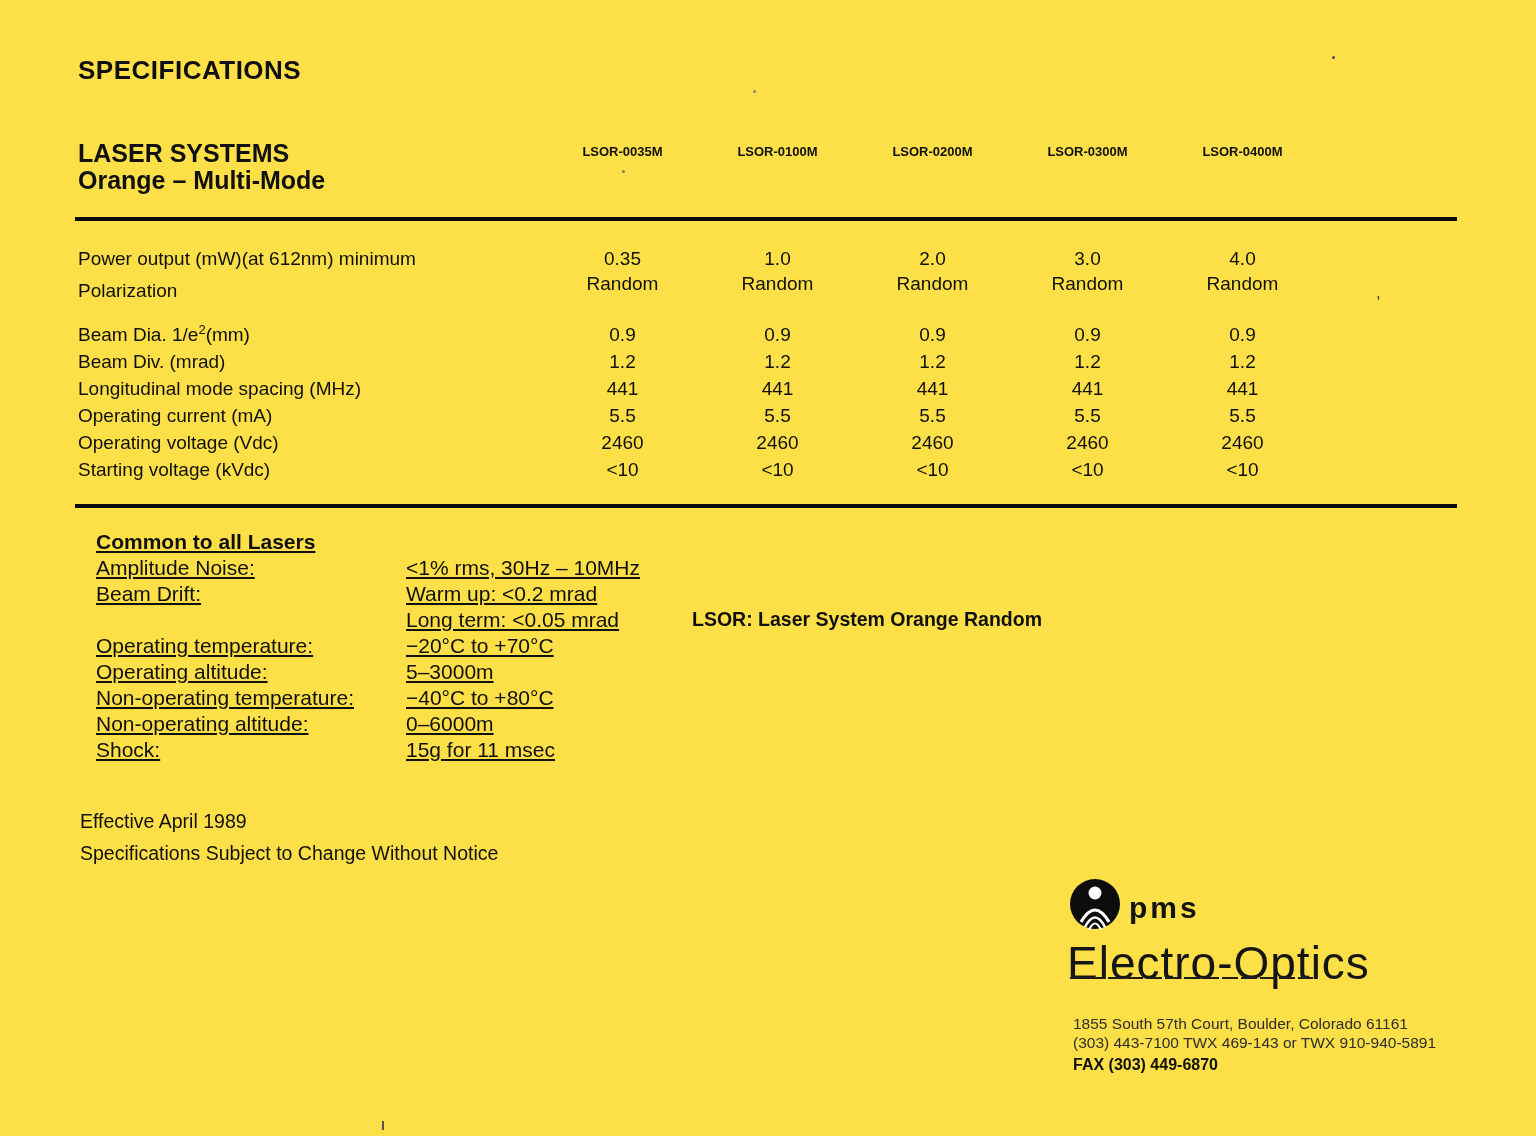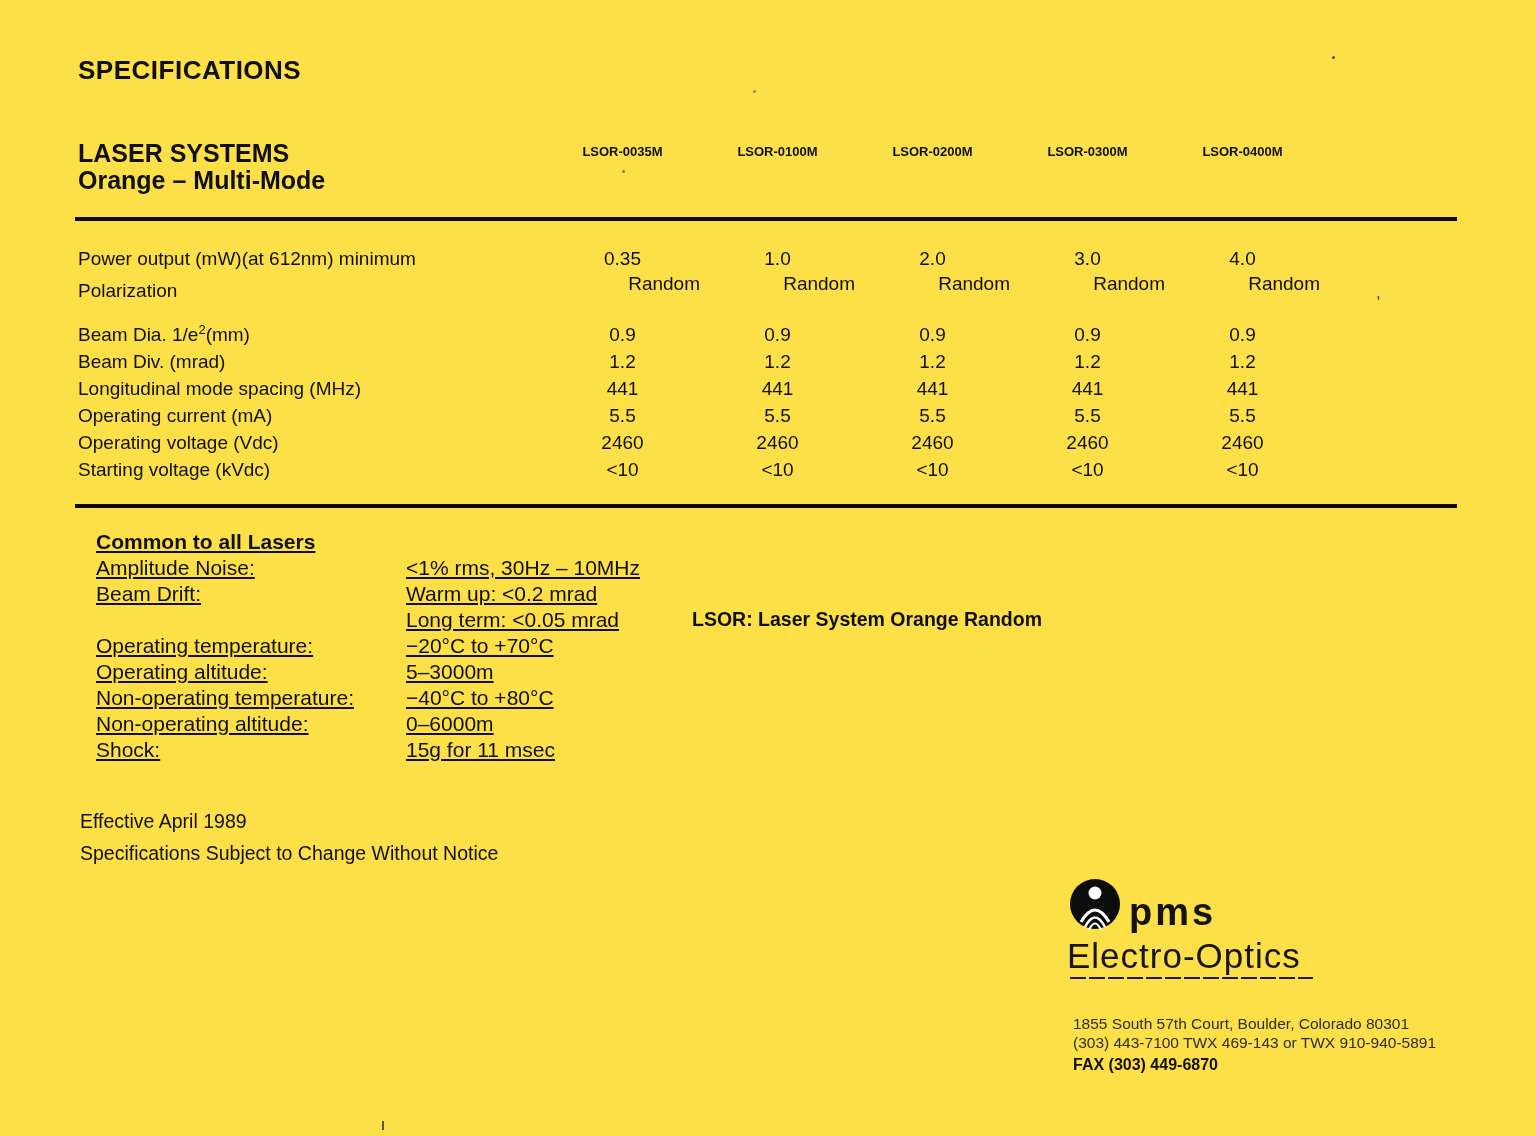--- a/index.html
+++ b/index.html
@@ -14,40 +14,40 @@
   .tbl-head{position:absolute; left:78px; top:140px; display:grid; grid-template-columns:467px repeat(5,155px);}
   .product-cell{font-weight:700; font-size:25px; line-height:27px;}
   .col-head{font-size:13px; font-weight:600; text-align:center; padding-top:4px; white-space:nowrap;}
   .rule{position:absolute; left:75px; width:1382px; height:4px; background:#0b0b0b;}
   .rule-1{top:217px;}
   .rule-2{top:504px;}
   .tbl-body{position:absolute; left:78px; top:248px; font-size:19px;}
   .spec-row{display:grid; grid-template-columns:467px repeat(5,155px); height:27px;}
   .row-power{height:32px;}
   .row-polar{height:30px; margin-bottom:14px;}
-  .row-polar .cell-val{position:relative; top:-7px;text-align:right;}
+  .row-polar .cell-val{position:relative; top:-7px;}
   .cell-label{white-space:nowrap;}
   .cell-val{text-align:center; white-space:nowrap;}
   sup{font-size:13px; line-height:0;}
 
   
   .common{position:absolute; left:96px; top:529px; font-size:21px;text-decoration:underline;}
   .common-heading{font-weight:700; line-height:26px;}
   .common-line{display:grid; grid-template-columns:310px auto; line-height:26px;}
   .common-line .val{white-space:nowrap;}
   .lsor-note{position:absolute; left:692px; top:608px; font-weight:700; font-size:19.5px; white-space:nowrap;}
 
   .foot-note{position:absolute; left:80px; font-size:19.5px; white-space:nowrap;}
   .foot-note.effective{top:810px;}
   .foot-note.notice{top:842px;}
 
   
   .logo-mark{position:absolute; left:1068px; top:878px;}
-  .brand-name{position:absolute; left:1129px; top:891px; font-size:38px; font-weight:700; letter-spacing:3px; color:#131313;}
-  .brand-division{position:absolute; left:1067px; top:936px; font-size:35px; font-weight:400; letter-spacing:1px; color:#161616;}
+  .brand-name{position:absolute; left:1129px; top:891px; font-size:30px; font-weight:700; letter-spacing:3px; color:#131313;}
+  .brand-division{position:absolute; left:1067px; top:936px; font-size:46px; font-weight:400; letter-spacing:1px; color:#161616;}
   .division-underline{position:absolute; left:1070px; top:977px; width:243px; height:2px;
     background:repeating-linear-gradient(90deg,#1c1c1c 0 16px,transparent 16px 19px);}
   .address{position:absolute; left:1073px; top:1014px; font-size:15.5px; line-height:19px; color:#2d2d2d; white-space:nowrap;}
   .fax{position:absolute; left:1073px; top:1056px; font-size:16px; font-weight:700; color:#111; white-space:nowrap;}
 
   
   .speck{position:absolute; background:#4a4a4a; border-radius:50%; width:3px; height:3px;}
   .speck.s1{left:1332px; top:56px;}
   .speck.s2{left:622px; top:170px; background:#777;}
   .speck.s3{left:753px; top:90px; background:#888;}
@@ -199,21 +199,21 @@
       <circle cx="27" cy="15" r="6.5" fill="#fefefe"></circle>
       <path d="M13 44 Q27 20 41 44" fill="none" stroke="#fefefe" stroke-width="3.2"></path>
       <path d="M17 49 Q27 30 37 49" fill="none" stroke="#fefefe" stroke-width="2.6"></path>
       <path d="M21 52 Q27 39 33 52" fill="none" stroke="#fefefe" stroke-width="2.2"></path>
     </svg>
   </div>
   <div class="brand-name">pms</div>
   <div class="brand-division">Electro-Optics</div>
   <div class="division-underline"></div>
   <div class="address">
-    <div>1855 South 57th Court, Boulder, Colorado 80301</div>
+    <div>1855 South 57th Court, Boulder, Colorado 61161</div>
     <div>(303) 443-7100 TWX 469-143 or TWX 910-940-5891</div>
   </div>
   <div class="fax">FAX (303) 449-6870</div>
 
   <div class="speck s1"></div>
   <div class="speck s2"></div>
   <div class="speck s3"></div>
   <div class="comma-mark">,</div>
   <div class="tick-mark"></div>
 

